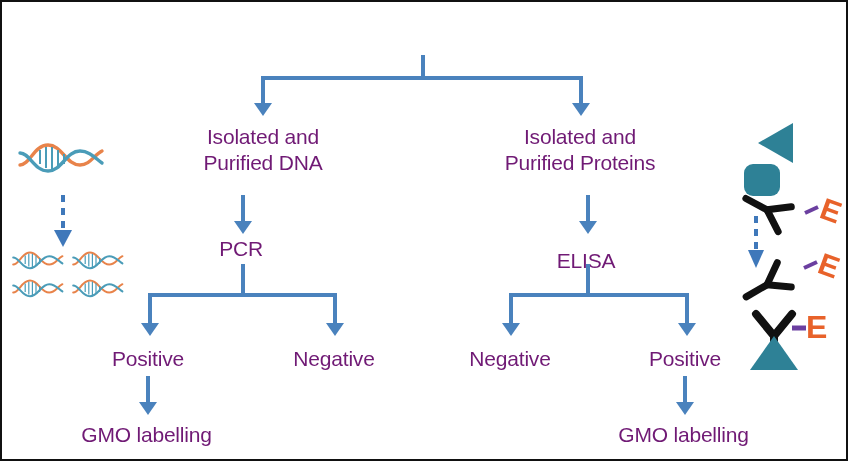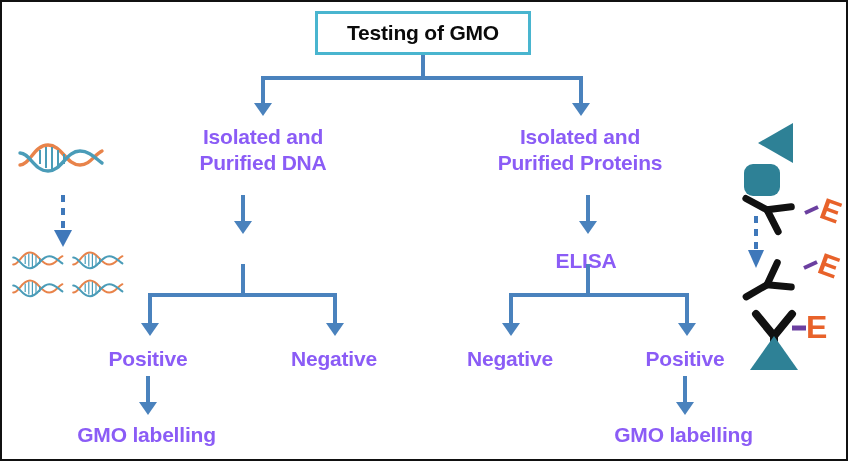--- a/index.html
+++ b/index.html
@@ -11,22 +11,22 @@
     width:848px;
     height:461px;
     background:#ffffff;
     border:2px solid #111111;
     box-sizing:border-box;
     overflow:hidden;
   }
   
   .node{
     position:absolute;
-    color:#8b5cf6;
-    font-weight:bold;
+    color:#701a75;
+    font-weight:normal;
     text-align:center;
     line-height:1.22;
     white-space:pre-line;
     letter-spacing:-0.2px;
   }
   .node.sz-lg{font-size:21px;}
   .node.sz-md{font-size:21px;}
   
   #title-box{
     position:absolute;
@@ -53,23 +53,20 @@
   }
   
   .deco{position:absolute;}
   .deco svg{display:block;}
 </style>
 </head>
 <body>
 
 <div id="canvas">
 
-  <div id="title-box">
-    <span>Testing of GMO</span>
-  </div>
 
   <div class="line vline" style="left:419px; top:53px; height:23px;"></div>
 
   <div class="line hline" style="left:259px; top:74px; width:322px;"></div>
 
   <div class="line vline" style="left:259px; top:74px; height:29px;"></div>
   <div class="arrow" style="left:252px; top:101px;"></div>
 
   <div class="line vline" style="left:577px; top:74px; height:29px;"></div>
   <div class="arrow" style="left:570px; top:101px;"></div>
@@ -79,20 +76,21 @@
 
   <div class="node sz-lg" style="left:467px; top:122px; width:222px;">Isolated and
 Purified Proteins</div>
 
   <div class="line vline" style="left:239px; top:193px; height:28px;"></div>
   <div class="arrow" style="left:232px; top:219px;"></div>
 
   <div class="line vline" style="left:584px; top:193px; height:28px;"></div>
   <div class="arrow" style="left:577px; top:219px;"></div>
 
+  <div class="node sz-md" style="left:189px; top:234px; width:100px;">PCR</div>
 
   <div class="node sz-md" style="left:534px; top:246px; width:100px;">ELISA</div>
 
   <div class="line vline" style="left:239px; top:262px; height:32px;"></div>
   <div class="line hline" style="left:146px; top:291px; width:189px;"></div>
   <div class="line vline" style="left:146px; top:291px; height:32px;"></div>
   <div class="arrow" style="left:139px; top:321px;"></div>
   <div class="line vline" style="left:331px; top:291px; height:32px;"></div>
   <div class="arrow" style="left:324px; top:321px;"></div>
 

